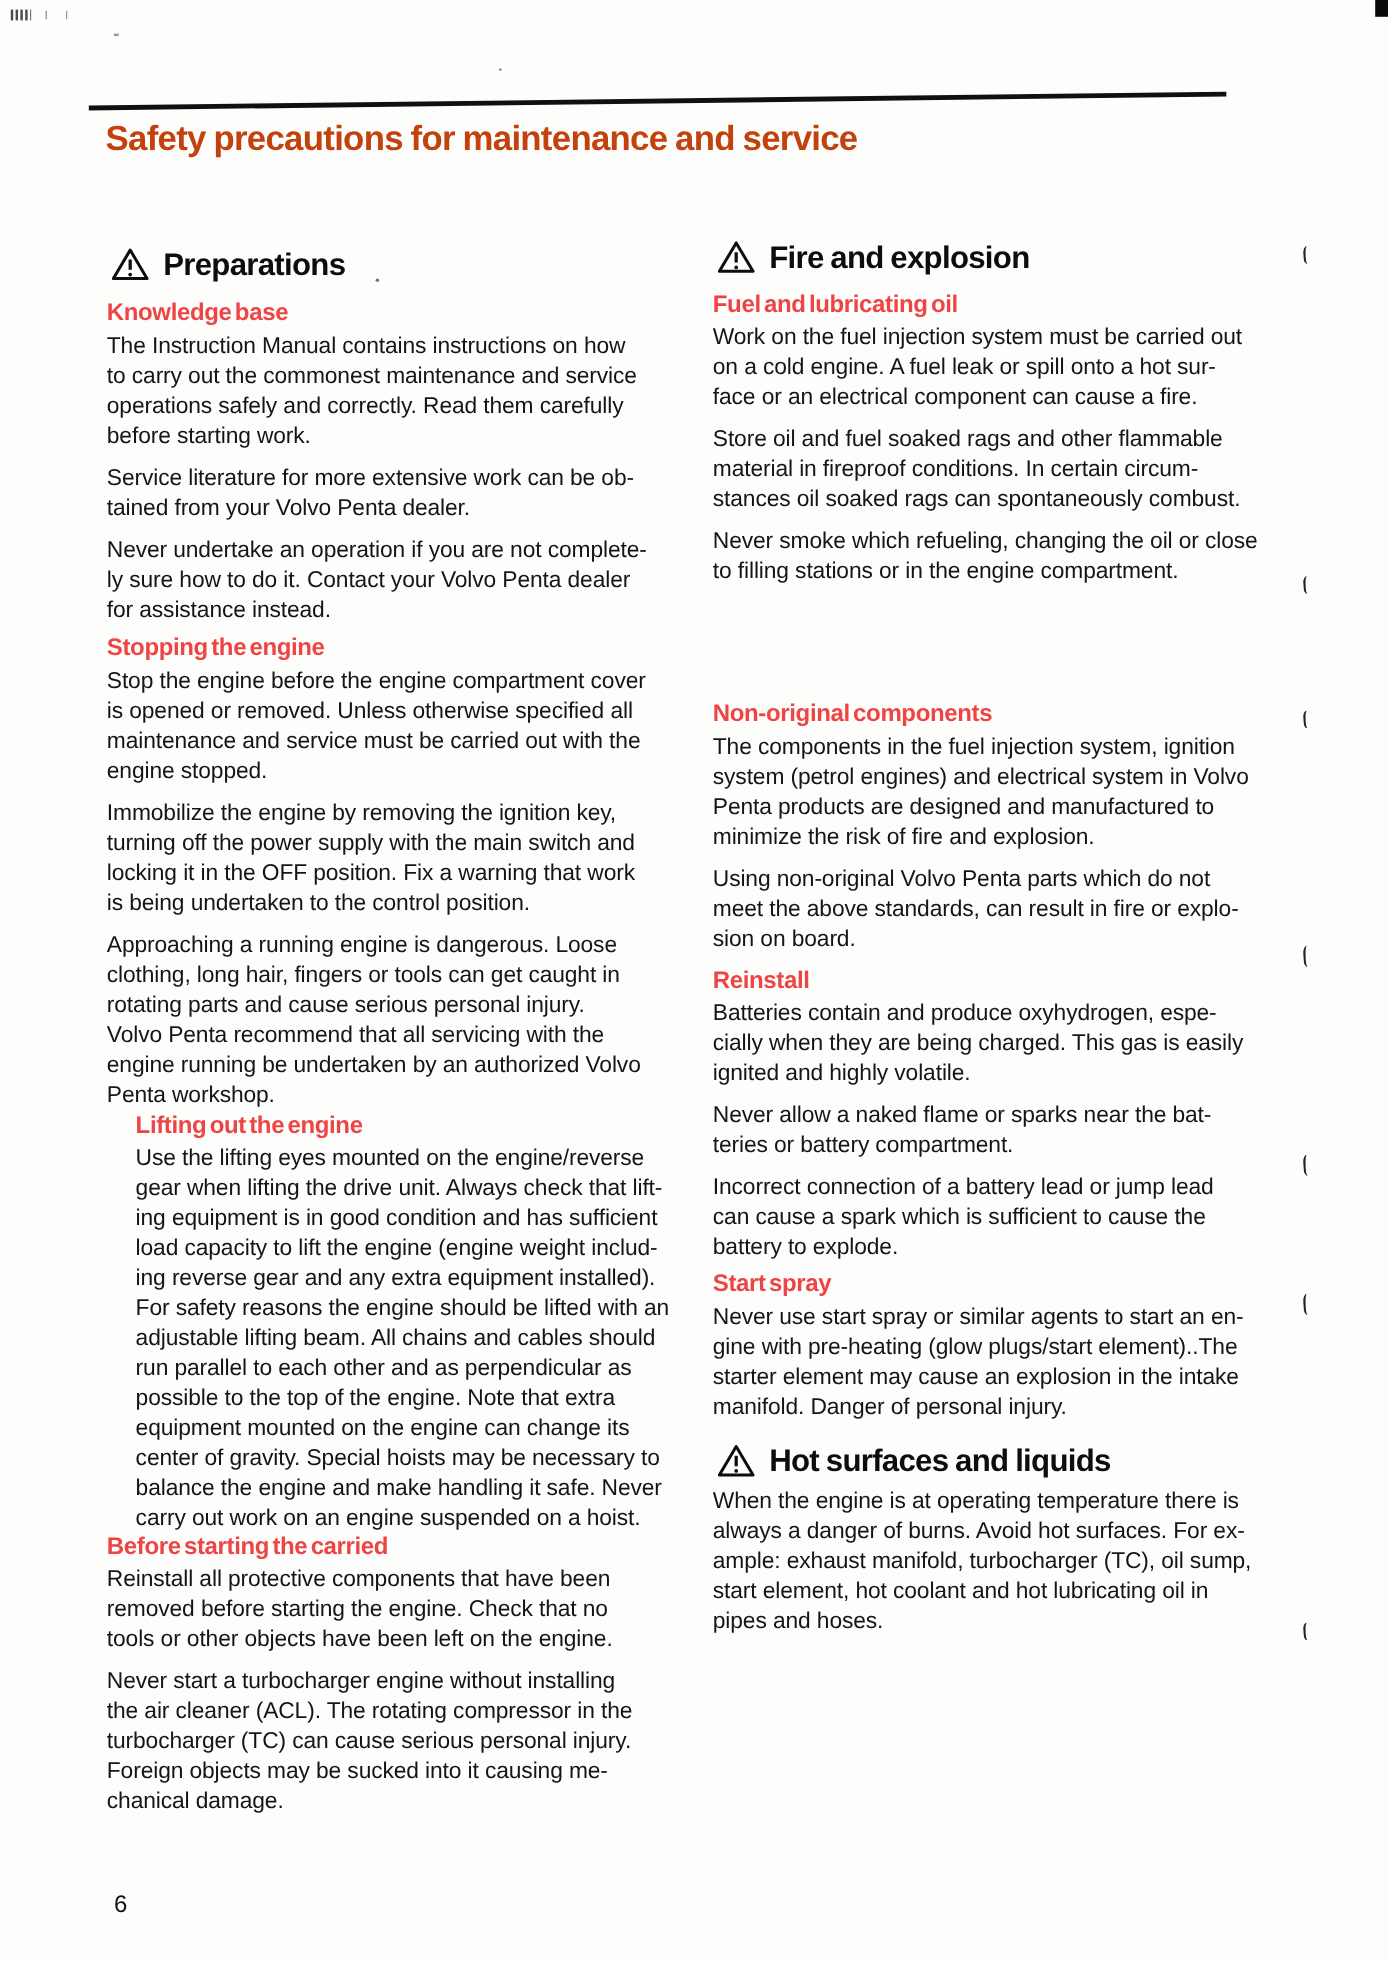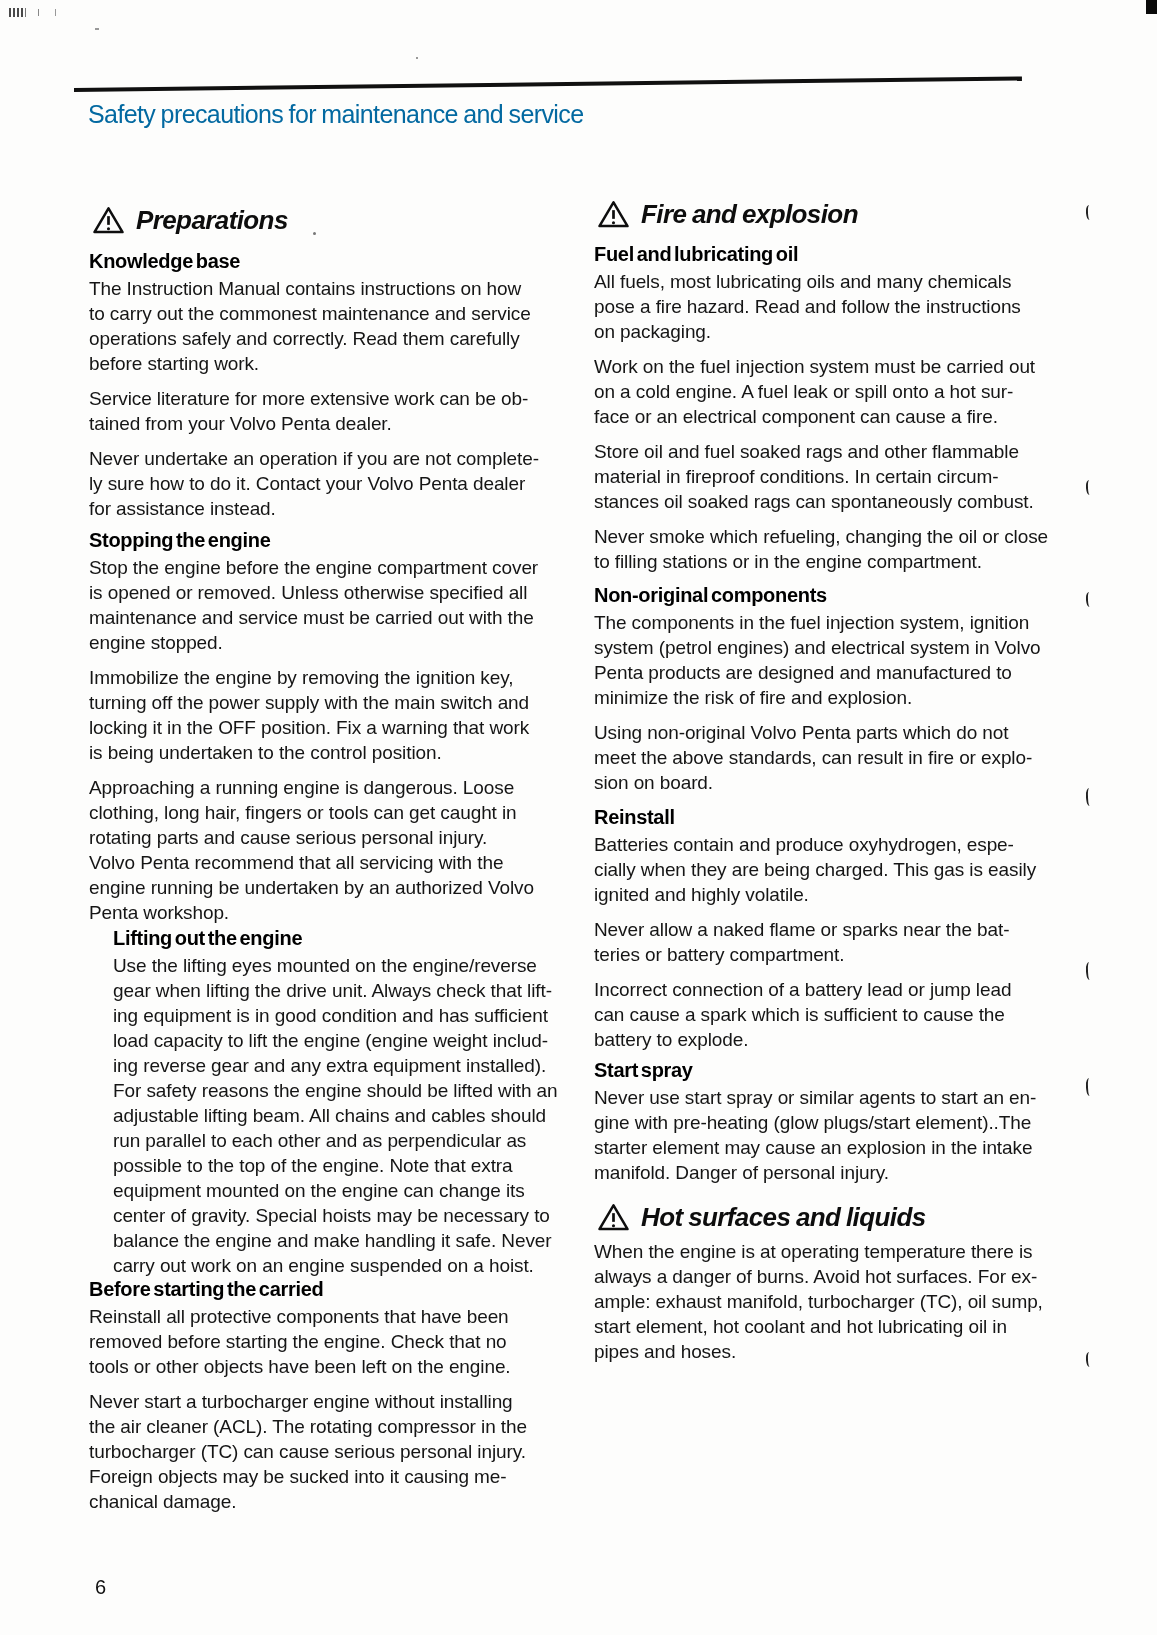--- a/index.html
+++ b/index.html
@@ -9,33 +9,33 @@
     font-family:"Liberation Sans", sans-serif;
     color:#161616;
     overflow:hidden;
   }
   .rule {
     position:absolute; left:74px; top:88px; width:948px; height:4px;
     background:#101010; transform:rotate(-0.7deg); transform-origin:left center;
   }
   .page-title {
     position:absolute; left:88px; top:100px;
-    font-size:25px; font-weight:400; letter-spacing:-0.6px; word-spacing:-1px;
-    color:#0369a1;
+    font-size:29px; font-weight:700; letter-spacing:-0.6px; word-spacing:-1px;
+    color:#c2410c;
   }
   .h2row { position:absolute; display:flex; align-items:center; gap:11px; }
   .h2row h2 {
     margin:0; font-size:26px; font-weight:700; letter-spacing:-0.6px; word-spacing:-1px;
-    color:#0d0d0d; line-height:30px;font-style:italic;
+    color:#0d0d0d; line-height:30px;
   }
   .tri { width:33px; height:29px; display:inline-block; flex:0 0 auto; }
   .sec { position:absolute; width:520px; }
   .sec h3 {
     margin:0; font-size:20px; font-weight:700; letter-spacing:-0.3px; word-spacing:-2.5px;
-    color:#000000; line-height:25px;
+    color:#ef4444; line-height:25px;
   }
   .sec p {
     margin:10px 0 0 0; font-size:19px; line-height:25px;
     white-space:pre-line; letter-spacing:-0.1px; color:#151515;
   }
   .sec h3 + p { margin-top:2px; }
   .sec p:first-child { margin-top:0; }
   .page-number { position:absolute; left:95px; top:1576px; font-size:20px; color:#111; }
   
   .corner-square { position:absolute; top:0; left:1146px; width:11px; height:14px; background:#0a0a0a; }
@@ -150,23 +150,20 @@
         <path d="M17 2.5 L31.5 27 L2.5 27 Z" fill="none" stroke="#0e0e0e" stroke-width="2.6" stroke-linejoin="round"></path>
         <line x1="17" y1="10.5" x2="17" y2="19.5" stroke="#0e0e0e" stroke-width="2.8"></line>
         <circle cx="17" cy="23.6" r="1.6" fill="#0e0e0e"></circle>
       </svg>
   </span>
   <h2>Fire and explosion</h2>
 </div>
 
 <div class="sec" style="left:594px;top:242px;">
   <h3>Fuel and lubricating oil</h3>
-  <p>All fuels, most lubricating oils and many chemicals
-pose a fire hazard. Read and follow the instructions
-on packaging.</p>
   <p>Work on the fuel injection system must be carried out
 on a cold engine. A fuel leak or spill onto a hot sur-
 face or an electrical component can cause a fire.</p>
   <p>Store oil and fuel soaked rags and other flammable
 material in fireproof conditions. In certain circum-
 stances oil soaked rags can spontaneously combust.</p>
   <p>Never smoke which refueling, changing the oil or close
 to filling stations or in the engine compartment.</p>
 </div>
 

